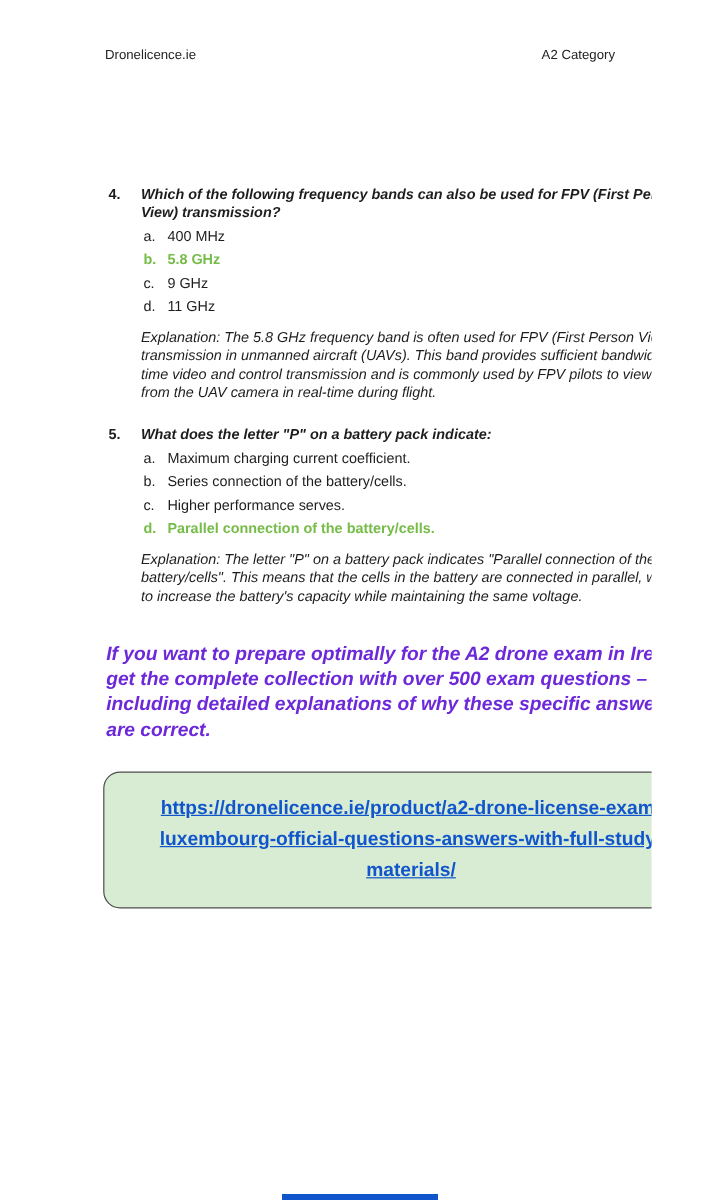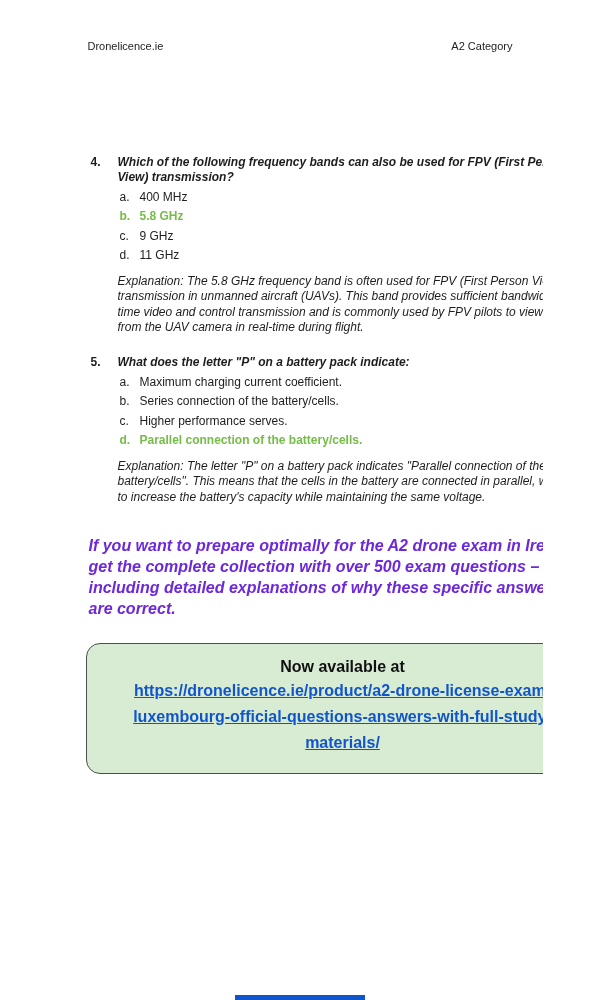--- a/index.html
+++ b/index.html
@@ -131,21 +131,20 @@
           <span class="opt-letter">d.</span>
           <span>Parallel connection of the battery/cells.</span>
         </div>
       </div>
       <p class="expl">Explanation: The letter "P" on a battery pack indicates "Parallel connection of the battery/cells". This means that the cells in the battery are connected in parallel, which serves to increase the battery's capacity while maintaining the same voltage.</p>
     </div>
 
     <p class="promo">If you want to prepare optimally for the A2 drone exam in Ireland, get the complete collection with over 500 exam questions – including detailed explanations of why these specific answers are correct.</p>
 
     <div class="cta-box">
-      <div class="cta-title">Now available at</div>
       <a class="cta-link">https://dronelicence.ie/product/a2-drone-license-exam-luxembourg-official-questions-answers-with-full-study-materials/</a>
     </div>
 
   </div>
 
   <div class="clipped-next-link"></div>
 
 </div>
 
 </body></html>

